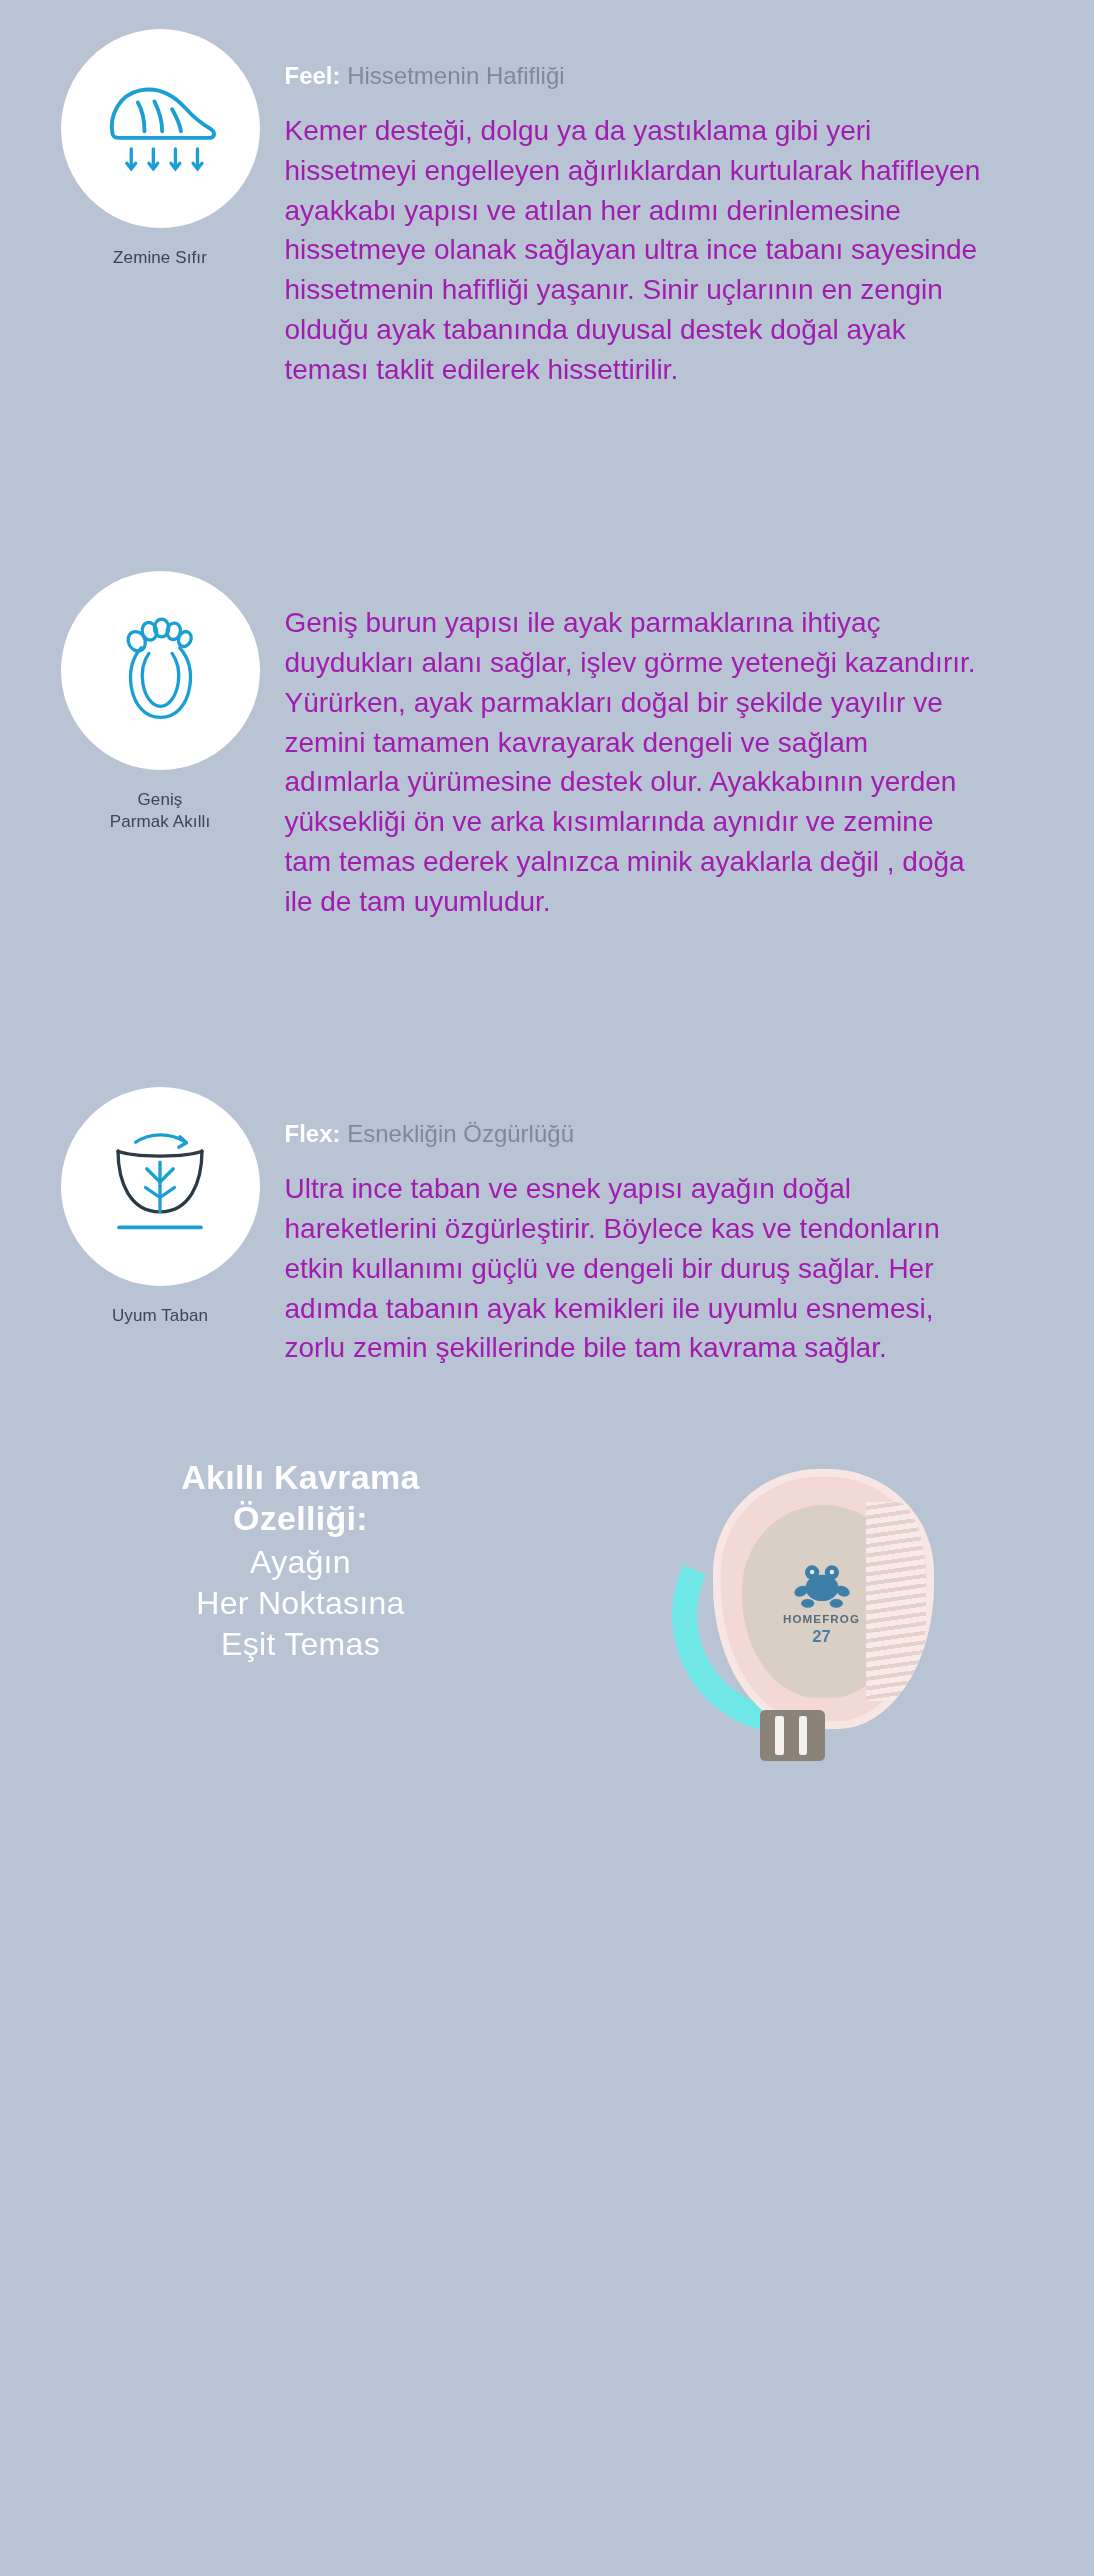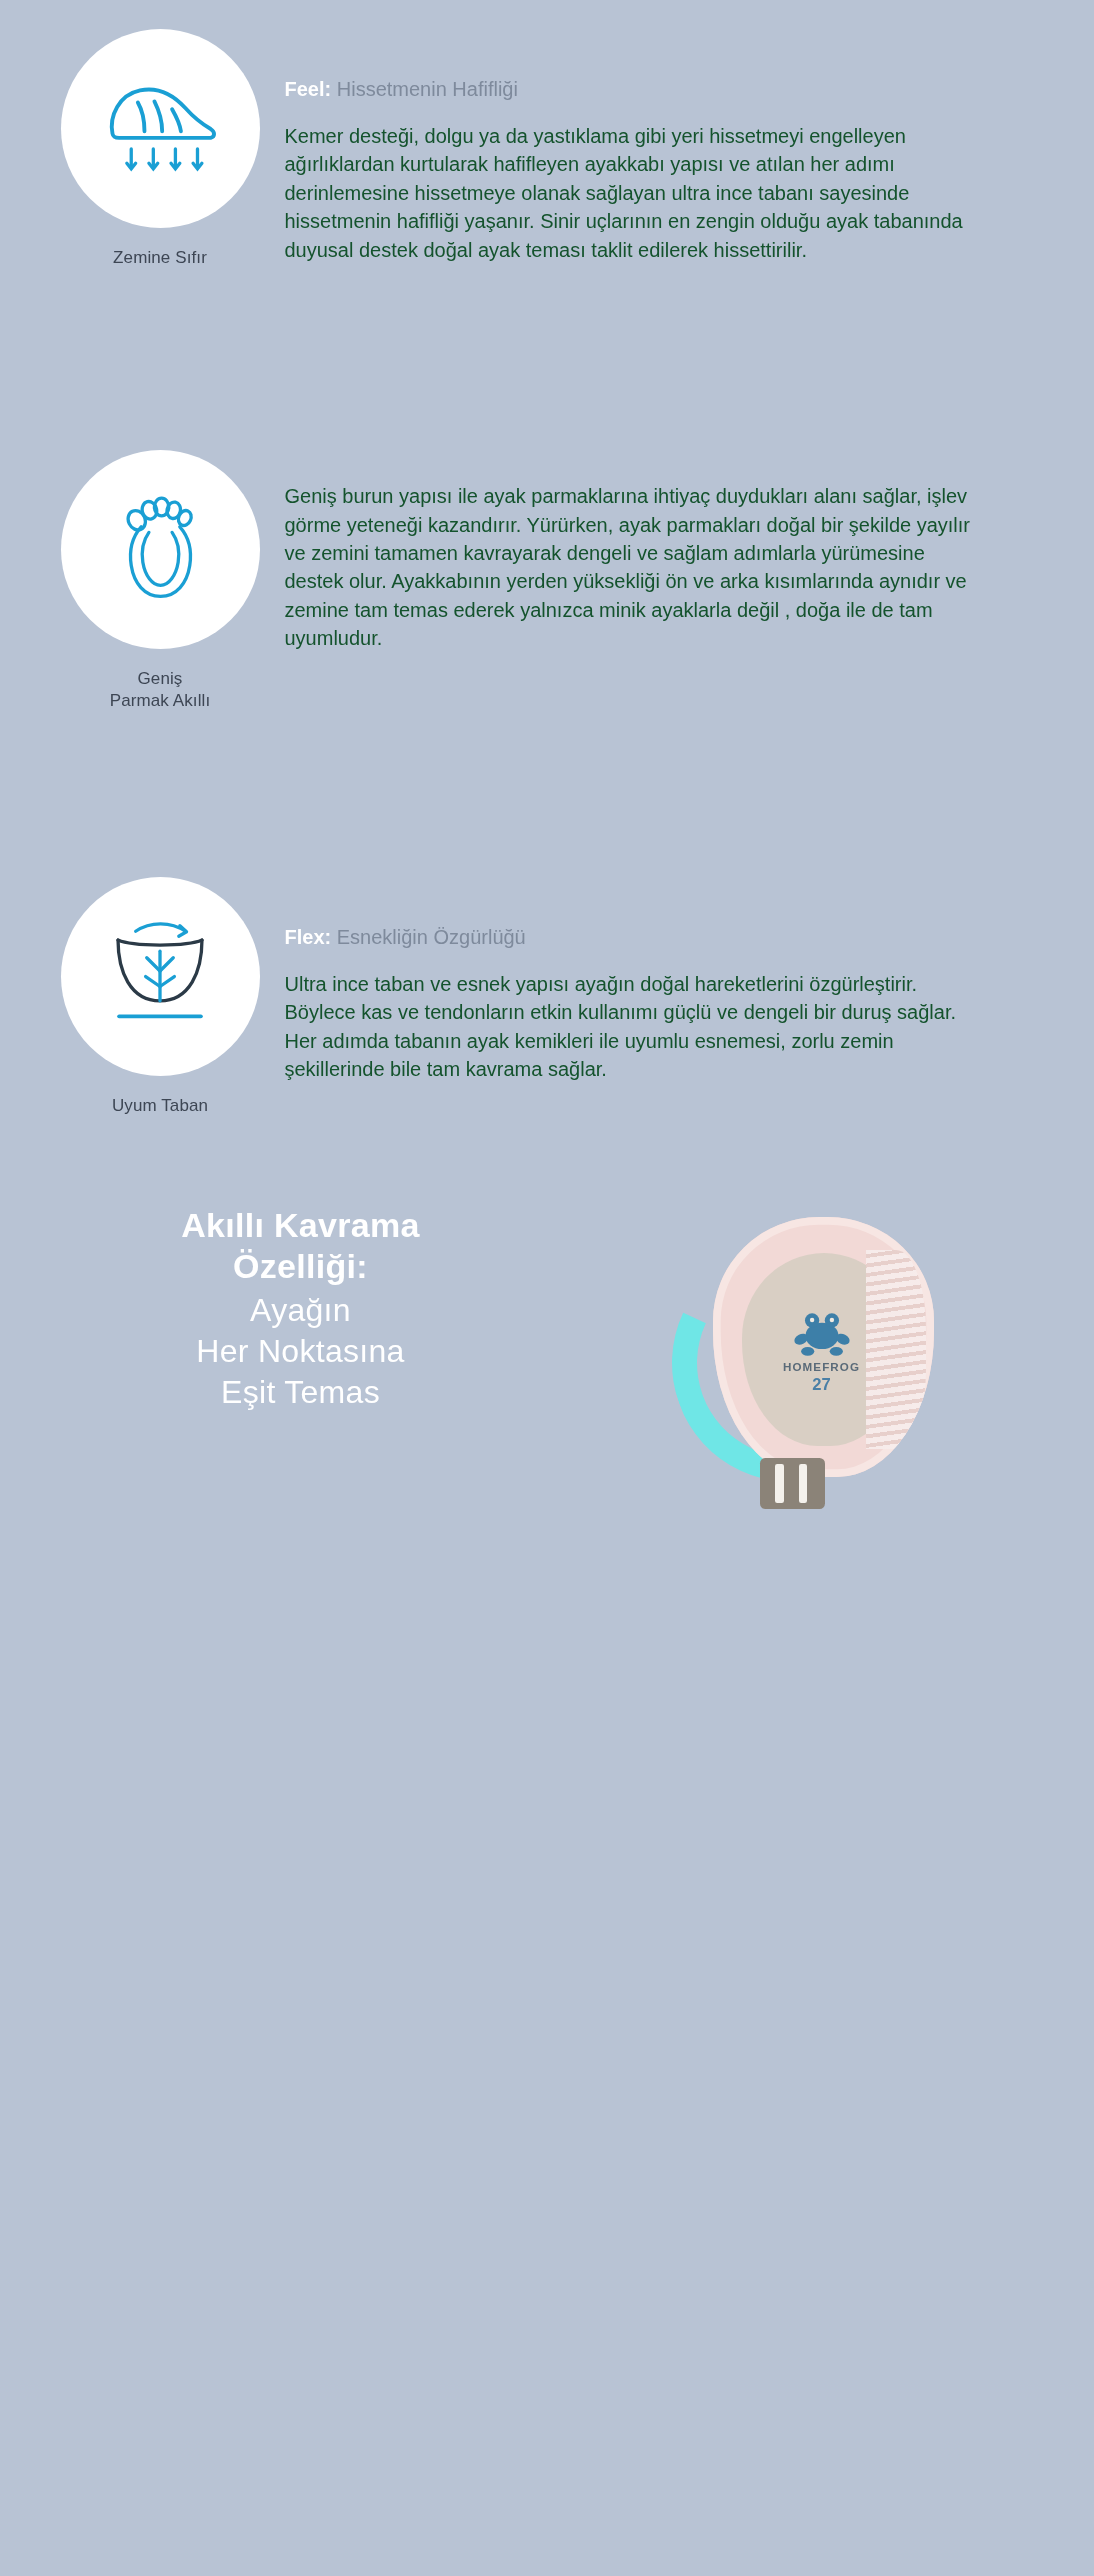--- a/index.html
+++ b/index.html
@@ -59,35 +59,35 @@
     letter-spacing: 0.1px;
   }
 
   .feature-text-col {
     flex: 1 1 auto;
     padding-left: 5.5px;
     padding-top: 32px;
   }
 
   .feature-heading {
-    font-size: 20px;
+    font-size: 24px;
     line-height: 1.25;
     color: #7e8a9c;
-    margin: 16px 0 20px 0;
+    margin: 0 0 20px 0;
     font-weight: 400;
   }
   .feature-heading .lead {
     color: #ffffff;
     font-weight: 700;
   }
 
   .feature-body {
-    font-size: 20px;
+    font-size: 28px;
     line-height: 1.42;
-    color: #14532d;
+    color: #a21caf;
     margin: 0;
     max-width: 702px;
     font-weight: 400;
   }
 
   
   #feature-feel   { padding-top: 29px; }
   #feature-fit    { padding-top: 182px; }
   #feature-flex   { padding-top: 166px; }
 

